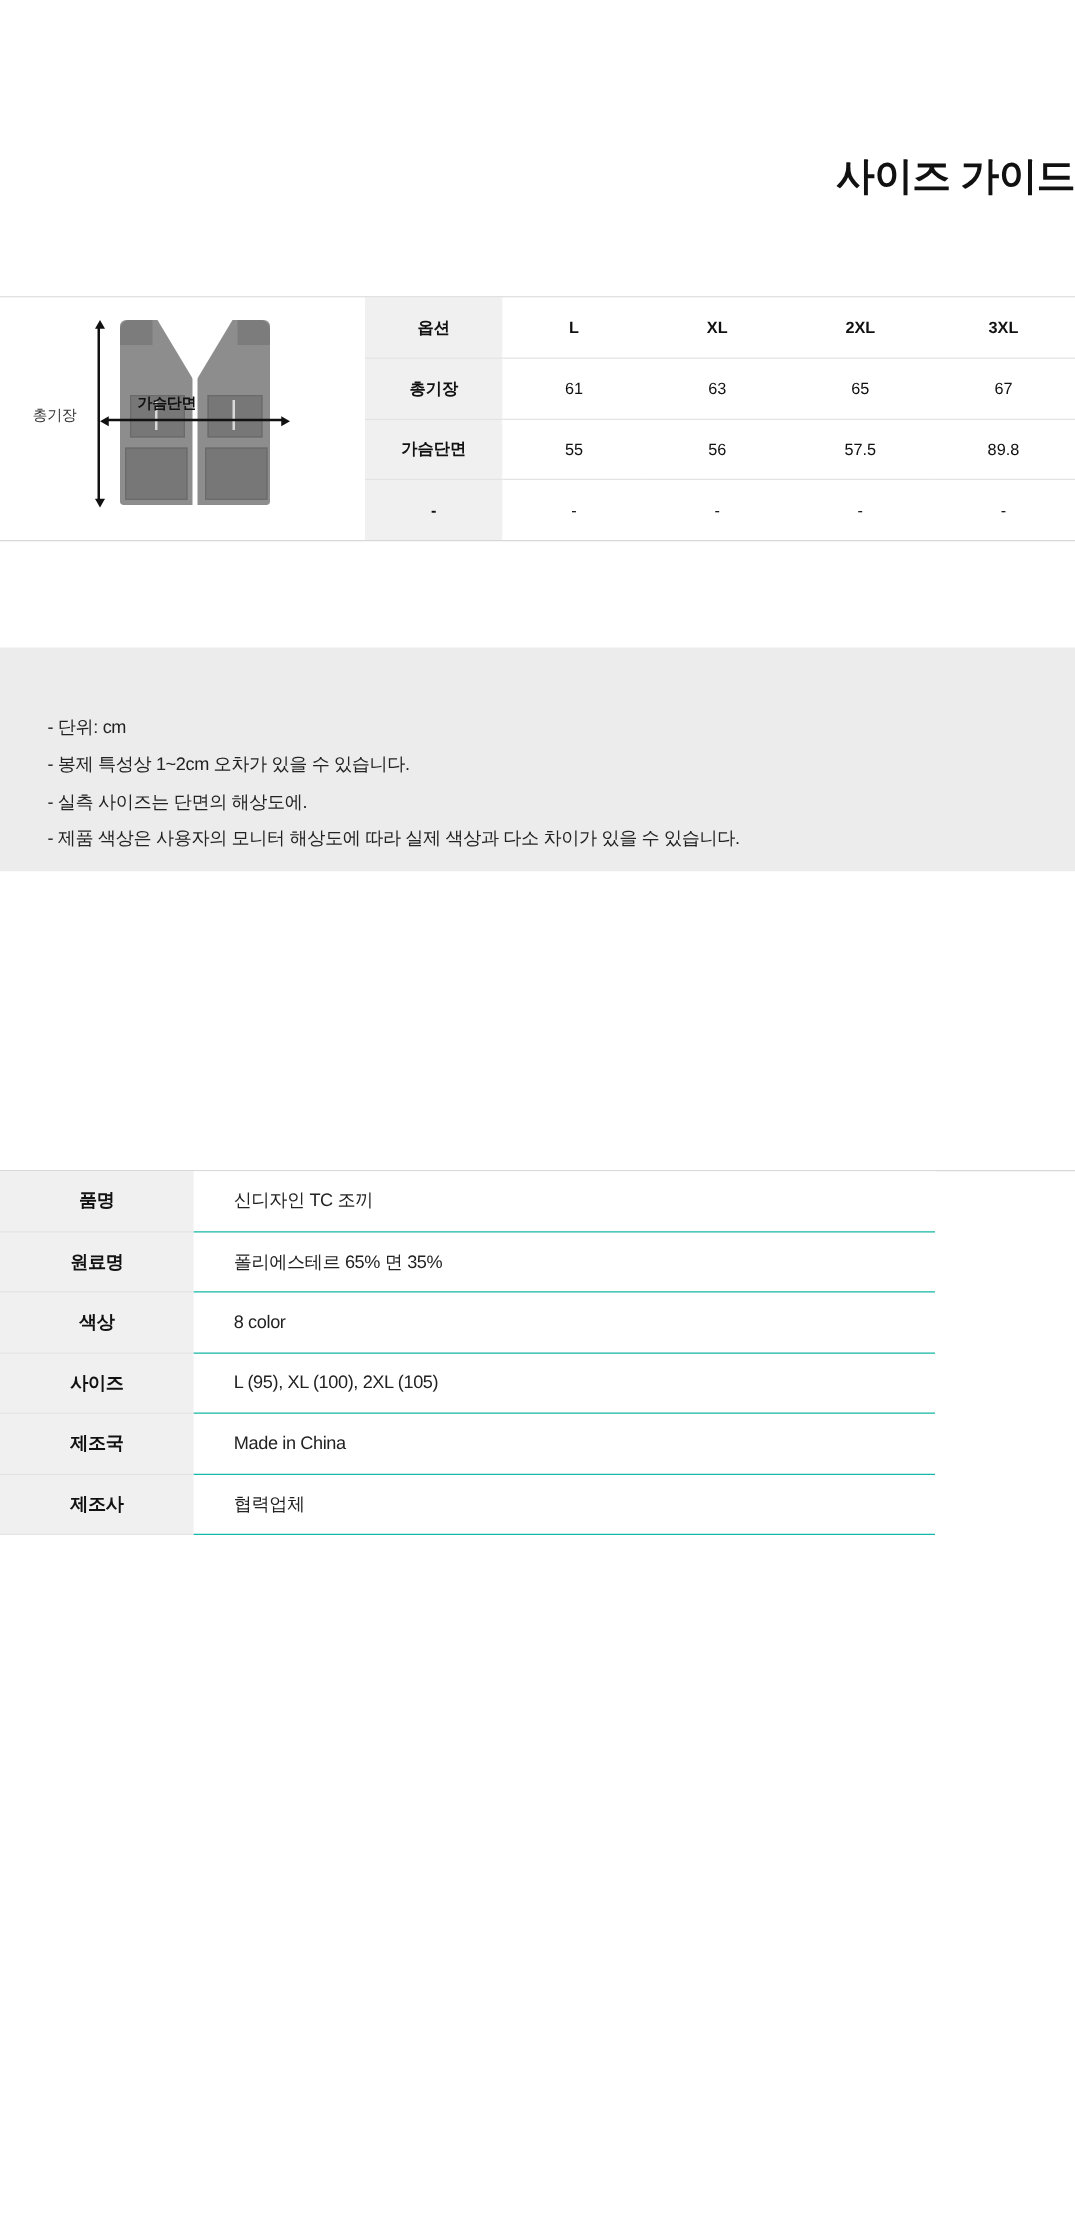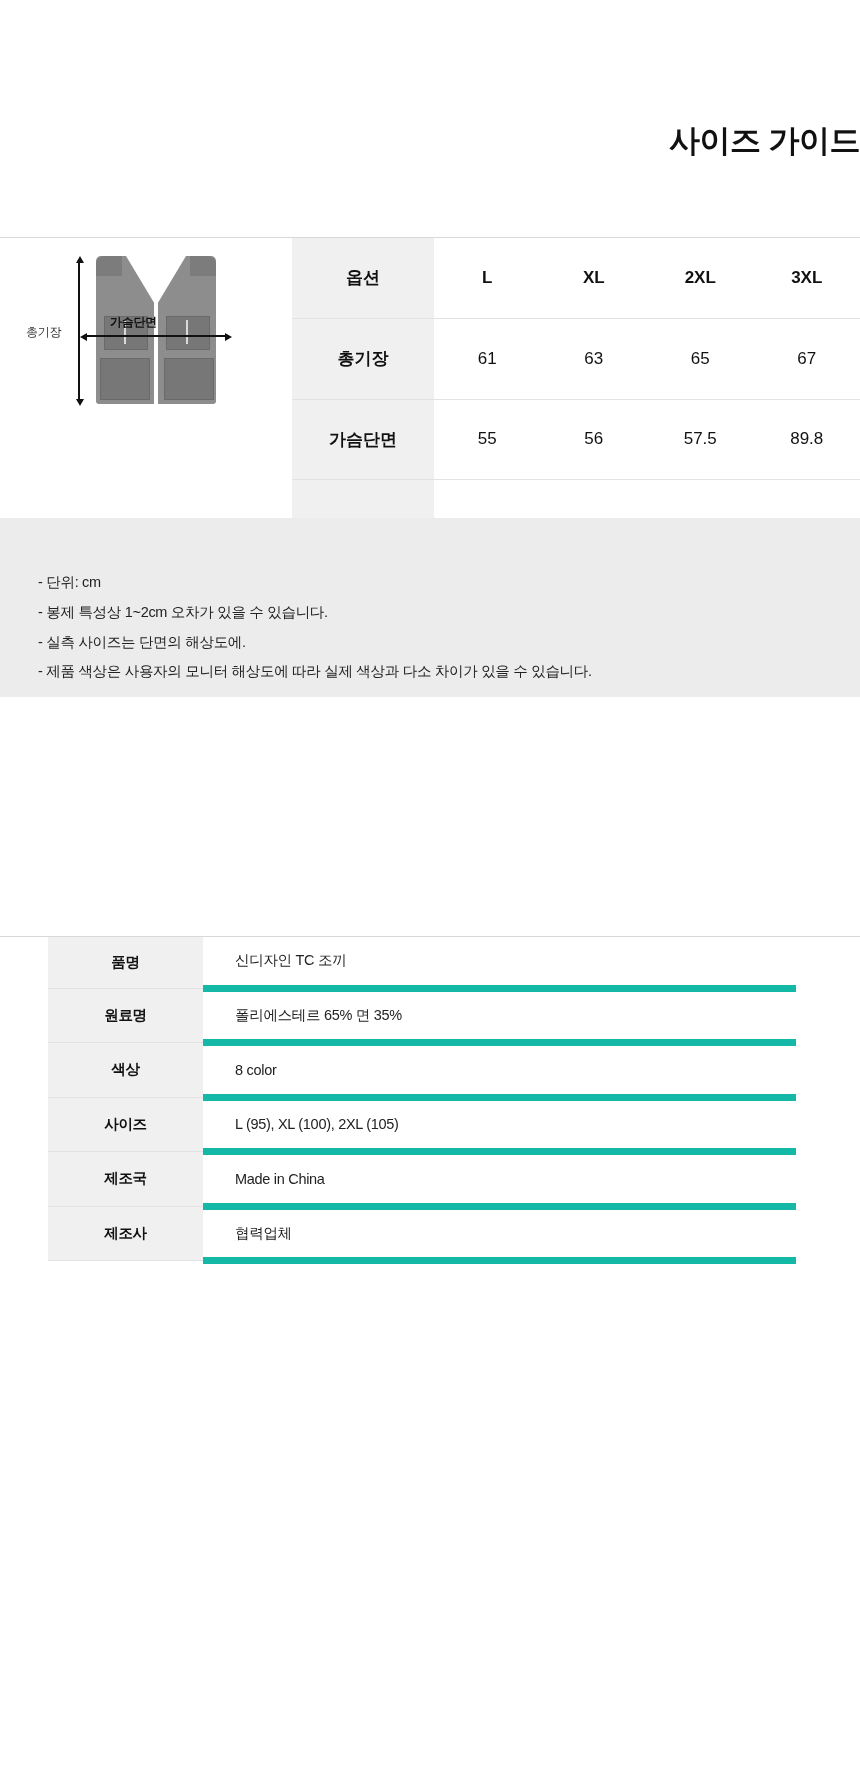--- a/index.html
+++ b/index.html
@@ -195,27 +195,27 @@
   }
 
   table.size-table {
     border-collapse: collapse;
     width: 568px;
     table-layout: fixed;
   }
   table.size-table th,
   table.size-table td {
     height: 47.75px;
-    font-size: 17px;
+    font-size: 13px;
     font-weight: bold;
     text-align: center;
     vertical-align: middle;
     color: #111111;
     border-bottom: 1px solid #e3e3e3;
-    padding: 16px;
+    padding: 0;
   }
   table.size-table tr:last-child th,
   table.size-table tr:last-child td {
     border-bottom: none;
   }
   table.size-table th.row-head {
     background: #f0f0f0;
     width: 110px;
   }
   table.size-table td {
@@ -269,41 +269,40 @@
     position: absolute;
     top: 936px;
     left: 0;
     width: 860px;
     border-top: 1px solid #d8d8d8;
   }
   table.info-table {
     border-collapse: collapse;
     width: 748px;
     table-layout: fixed;
-    margin-left: 48px;
   }
   table.info-table th {
     width: 155px;
     background: #f0f0f0;
     font-size: 14.5px;
     font-weight: bold;
     color: #111111;
     text-align: center;
     height: 47.5px;
     border-bottom: 1px solid #e3e3e3;
     letter-spacing: -0.3px;
     padding: 0;
   }
   table.info-table td {
     background: #ffffff;
     font-size: 14.5px;
     color: #222222;
     text-align: left;
     height: 47.5px;
-    border-bottom: 7px solid #14b8a6;
+    border-bottom: 1px solid #14b8a6;
     padding: 0 0 0 32px;
     letter-spacing: -0.3px;
   }
 </style>
 </head>
 <body>
 
 <div class="page">
 
   <div class="size-guide-title">사이즈 가이드</div>

